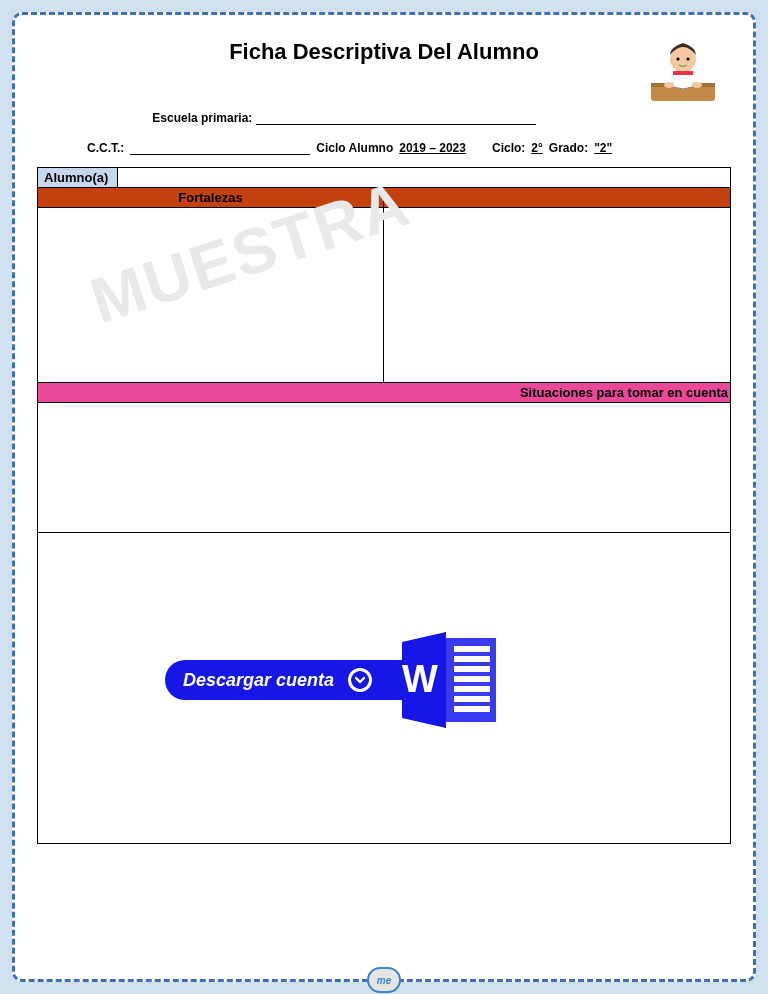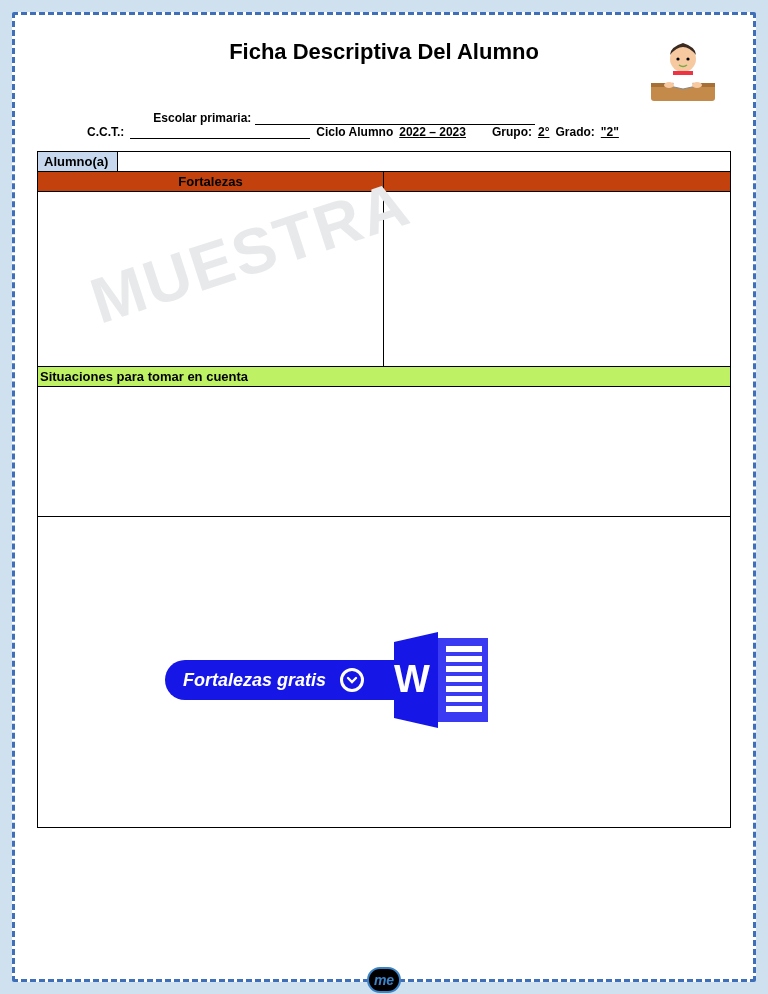--- a/index.html
+++ b/index.html
@@ -6,21 +6,21 @@
     body {
       font-family: Arial, sans-serif;
       background: #cfe0ef;
       width: 768px;
       height: 994px;
       padding: 12px;
     }
     .frame {
       width: 100%; height: 100%;
       border: 3px dashed #3f6fb8;
-      border-radius: 2px;
+      border-radius: 10px;
       background: #fff;
       padding: 18px 22px;
       position: relative;
     }
     .title {
       text-align: center;
       font-weight: bold;
       font-size: 22px;
       margin-top: 6px;
     }
@@ -28,40 +28,40 @@
       position: absolute;
       top: 22px; right: 30px;
       width: 80px; height: 70px;
     }
     .meta {
       margin-top: 46px;
       font-size: 12px;
       font-weight: bold;
     }
     .meta .line1 { text-align: center; margin-left: -80px; }
-    .meta .line2 { margin-top: 0; display: flex; gap: 6px; padding-left: 50px; text-align: center;}
+    .meta .line2 { margin-top: 16px; display: flex; gap: 6px; padding-left: 50px; text-align: center;}
     .blank { display: inline-block; border-bottom: 1px solid #000; height: 14px; vertical-align: bottom; }
     .b280 { width: 280px; } .b180 { width: 180px; }
     .ul { text-decoration: underline; }
     .table {
       margin-top: 12px;
       border: 1.5px solid #000;
       width: 100%;
       position: relative;
     }
     .row-h { display: flex; background: #c2410c; border-bottom: 1.5px solid #000; }
     .cell-h { padding: 2px 6px; font-weight: bold; font-size: 13px; text-align: center; }
     .alumno-h { width: 80px; text-align: left; border-right: 1.5px solid #000; background:#c7d8ee;}
     .alumno-v { flex:1; background:#fff; }
     .split { display: flex; }
     .half { width: 50%; }
     .half:first-child { border-right: 1.5px solid #000; }
     .body-row { display: flex; height: 175px; border-bottom: 1.5px solid #000; position:relative;}
     .body-row .half:first-child { border-right: 1.5px solid #000; }
-    .single-h { background:#bef264; border-bottom:1.5px solid #000; text-align:left; font-weight:bold; font-size:13px; padding:2px;}
+    .single-h { background:#ec4899; border-bottom:1.5px solid #000; text-align:right; font-weight:bold; font-size:13px; padding:2px;}
     .single-body { height: 130px; border-bottom:1.5px solid #000;}
     .last-body { height: 310px; }
     .watermark {
       position: absolute;
       top: 200px; left: 70px;
       font-size: 64px; font-weight: bold;
       color: #e7e9eb;
       transform: rotate(-18deg);
       letter-spacing: 2px;
       z-index: 1;
@@ -87,23 +87,23 @@
     .chev-circle {
       width: 24px; height: 24px; border-radius: 50%;
       border: 3px solid #fff; display:flex; align-items:center; justify-content:center;
       margin-left: 6px;
     }
     .word-icon { margin-left: -18px; }
     .logo-b {
       position: absolute;
       bottom: -14px; left: 50%; transform: translateX(-50%);
       width: 34px; height: 26px; border-radius: 14px;
-      background:#000000; border: 2px solid #3c83c8;
+      background:#e5e5e5; border: 2px solid #3c83c8;
       display:flex; align-items:center; justify-content:center;
-      font-size: 14px; font-weight:bold; color:#3c83c8; font-style:italic;
+      font-size: 10px; font-weight:bold; color:#3c83c8; font-style:italic;
     }
   </style>
 </head>
 <body>
 
 <div class="frame">
   <div class="title">Ficha Descriptiva Del Alumno</div>
 
   <svg class="student-icon" viewBox="0 0 80 70">
     <rect x="8" y="46" width="64" height="18" rx="3" fill="#c48a4a"></rect>
@@ -115,30 +115,30 @@
       <circle cx="45" cy="22" r="1.6" fill="#000"></circle>
     <path d="M36 28 Q40 31 44 28" stroke="#7a4" stroke-width="1.5" fill="none"></path>
     <rect x="30" y="34" width="20" height="14" rx="4" fill="#fff"></rect>
     <rect x="30" y="34" width="20" height="4" fill="#e34"></rect>
     <ellipse cx="26" cy="48" rx="5" ry="3" fill="#f6c9a0"></ellipse>
     <ellipse cx="54" cy="48" rx="5" ry="3" fill="#f6c9a0"></ellipse>
   </svg>
 
   <div class="meta">
     <div class="line1">
-      <span>Escolar primaria:</span>
+      <span>Escuela primaria:</span>
       <span class="blank b280"></span>
     </div>
     <div class="line2">
       <span>C.C.T.:</span>
       <span class="blank b180"></span>
       <span>Ciclo Alumno</span>
-      <span class="ul">2022 – 2023</span>
+      <span class="ul">2019 – 2023</span>
       <span style="width:14px"></span>
-      <span>Grupo:</span>
+      <span>Ciclo:</span>
       <span class="ul">2°</span>
       <span>Grado:</span>
       <span class="ul">"2"</span>
     </div>
   </div>
 
   <div class="watermark">MUESTRA</div>
 
   <div class="table">
     <div class="row-h" style="background:#0ea5e9;">
@@ -152,21 +152,21 @@
       <div class="half"></div>
       <div class="half"></div>
     </div>
     <div class="single-h">Situaciones para tomar en cuenta</div>
     <div class="single-body"></div>
     <div class="last-body"></div>
   </div>
 
   <div class="download-btn">
     <div class="pill">
-      <span>Fortalezas gratis</span>
+      <span>Descargar cuenta</span>
       <span class="chev-circle">
         <svg width="12" height="12" viewBox="0 0 12 12">
             <path d="M2 4 L6 8 L10 4" stroke="#fff" stroke-width="2.4" fill="none" stroke-linecap="round"></path>
           </svg>
       </span>
     </div>
     <svg class="word-icon" width="110" height="100" viewBox="0 0 110 100">
       <path d="M50 8 L50 92 L100 92 L100 8 Z" fill="#3a3af2"></path>
       <rect x="58" y="16" width="36" height="6" fill="#fff"></rect>
         <rect x="58" y="26" width="36" height="6" fill="#fff"></rect>

